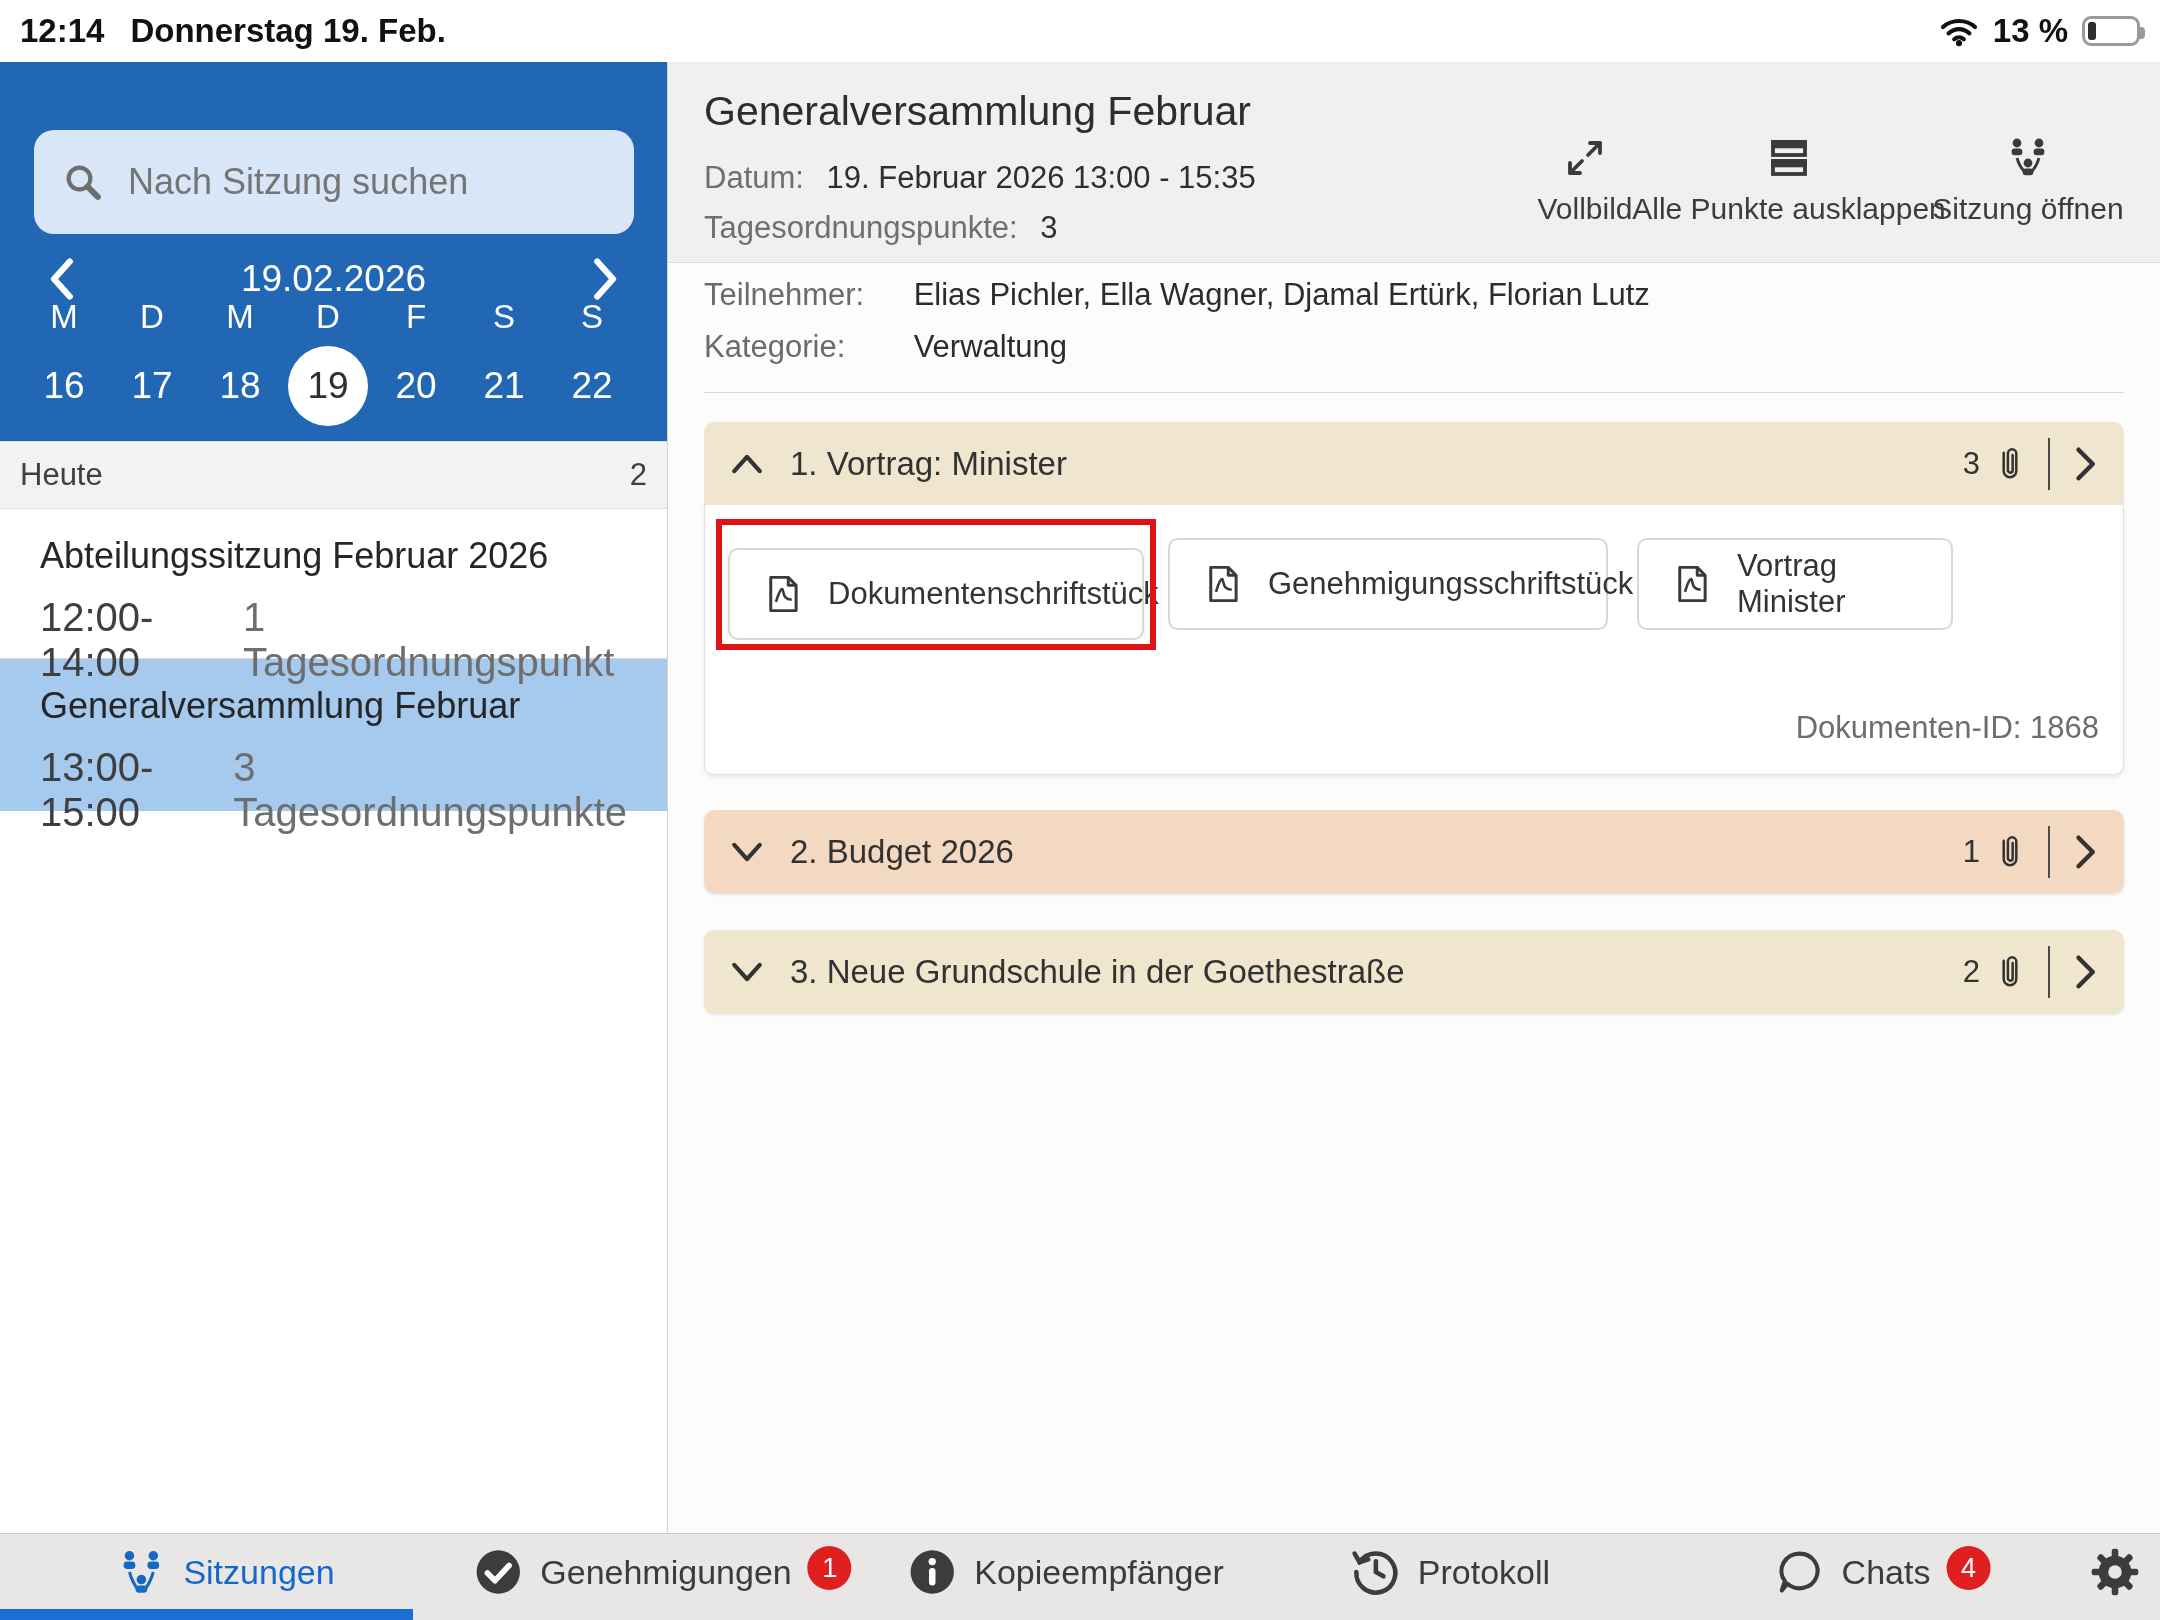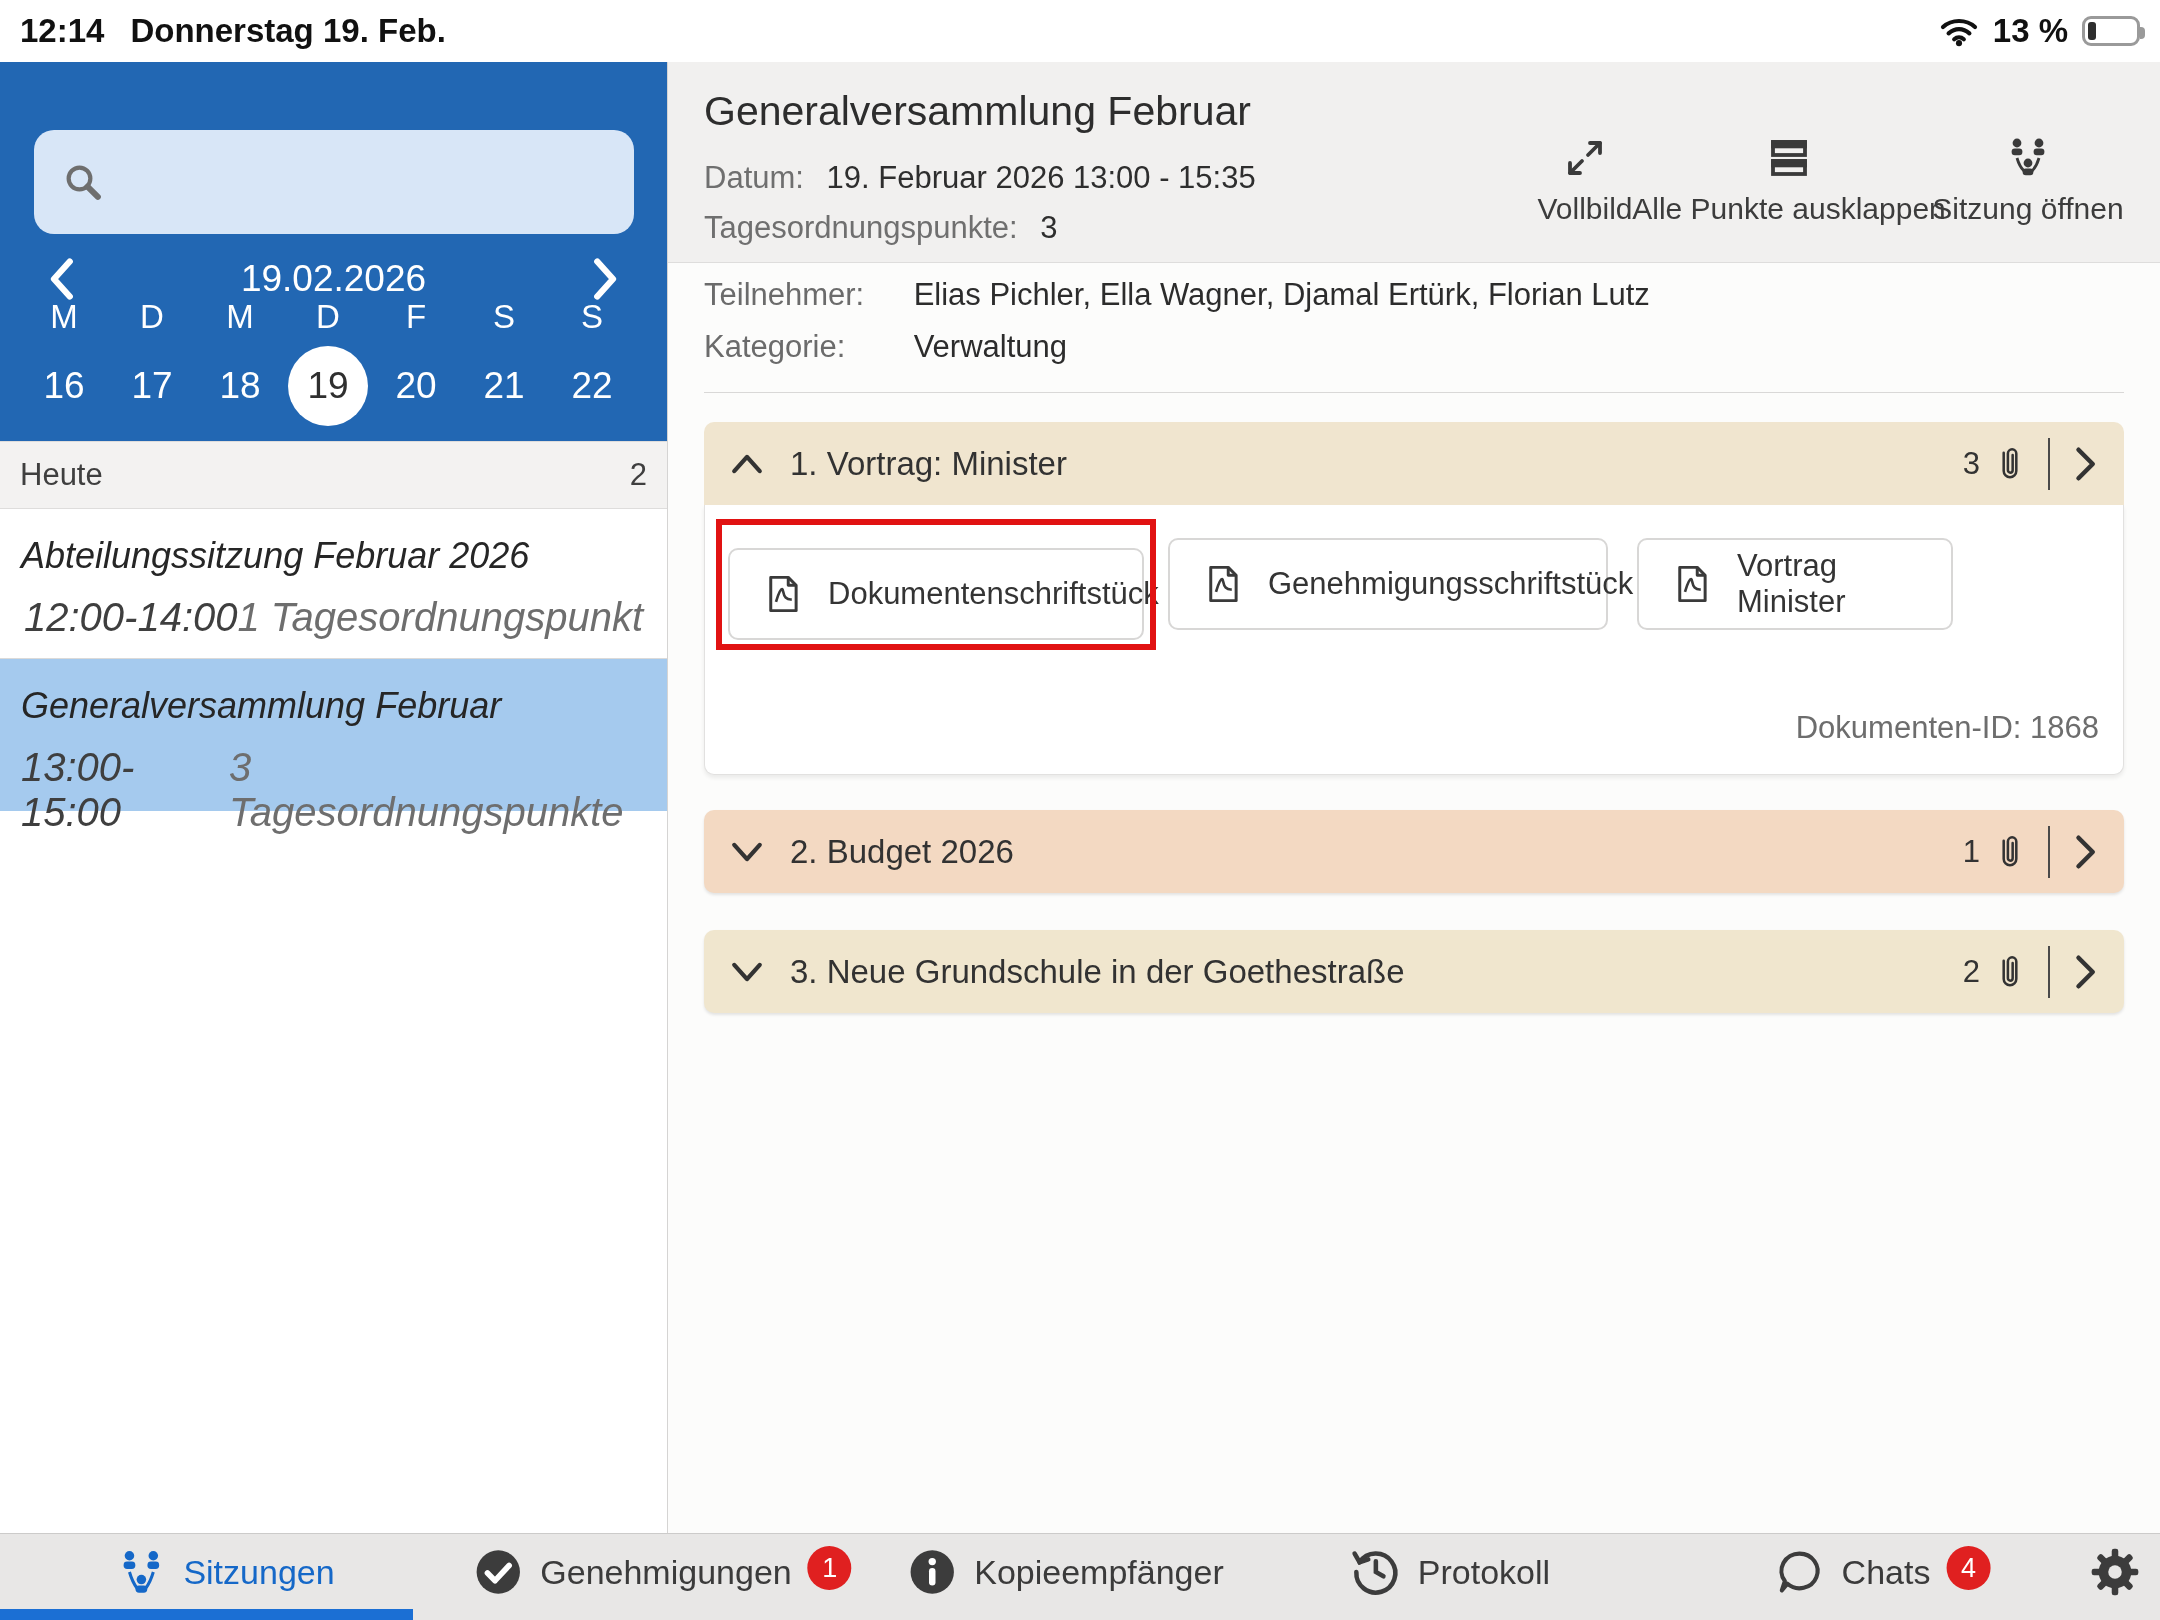--- a/index.html
+++ b/index.html
@@ -31,21 +31,21 @@
   .weekrow,.dayrow{position:absolute;left:20px;width:616px;display:grid;grid-template-columns:repeat(7,1fr);}
   .weekrow{top:236px;}
   .weekrow span{text-align:center;color:#fff;font-size:33px;}
   .dayrow{top:282px;}
   .daycell{height:84px;display:flex;align-items:center;justify-content:center;color:#fff;font-size:37px;}
   .daycell .num{width:80px;height:80px;display:flex;align-items:center;justify-content:center;border-radius:50%;}
   .daycell.selected .num{background:#fff;color:#2f2f2f;}
   .todayrow{height:68px;background:#f3f2f1;border-top:1px solid #dedddc;border-bottom:1px solid #dedddc;
             display:flex;align-items:center;justify-content:space-between;padding:0 20px;box-sizing:border-box;
             font-size:31px;color:#3f3f3f;}
-  .meeting{height:150px;padding:0 21px;box-sizing:border-box;border-bottom:1px solid #dbdad9;background:#fff;cursor:pointer;font-style:italic;}
+  .meeting{height:150px;padding:0 40px;box-sizing:border-box;border-bottom:1px solid #dbdad9;background:#fff;cursor:pointer;}
   .meeting .mtitle{padding-top:26px;font-size:36px;color:#262626;}
   .meeting .msub{margin-top:18px;display:flex;justify-content:center;font-size:40px;}
   .meeting .mtime{color:#3f3f3f;}
   .meeting .mcount{color:#6e6e6e;}
   .meeting.selected{background:#a5caee;border-bottom:none;height:152px;}
   
   .main{position:absolute;left:668px;top:62px;width:1492px;height:1471px;background:#fcfcfb;}
   .mheader{position:absolute;left:0;top:0;width:100%;height:201px;background:#f1f0ef;
            border-bottom:1px solid #dedddc;box-sizing:border-box;}
   .mtitle-big{position:absolute;left:36px;top:26px;font-size:41px;color:#2d2d2d;font-weight:500;}
@@ -124,20 +124,21 @@
 
   <div class="sidebar">
     <div class="cal">
       <div class="searchbox">
         <span>
           <svg width="42" height="42" viewBox="0 0 24 24">
             <circle cx="10" cy="10" r="6.2" fill="none" stroke="#6e6e6e" stroke-width="2.4"></circle>
             <line x1="14.6" y1="14.6" x2="20.5" y2="20.5" stroke="#6e6e6e" stroke-width="3.4" stroke-linecap="round"></line>
           </svg>
         </span>
+        <input type="text" placeholder="Nach Sitzung suchen" style="">
       </div>
       <div class="calnav">
         <span class="navdate">19.02.2026</span>
         <span class="navbtn prev">
           <svg width="30" height="42" viewBox="0 0 16 24">
               <polyline points="13,2 4,12 13,22" fill="none" stroke="#fff" stroke-width="3.6" stroke-linecap="round" stroke-linejoin="round"></polyline>
             </svg>
         </span>
         <span class="navbtn next">
           <svg width="30" height="42" viewBox="0 0 16 24">

